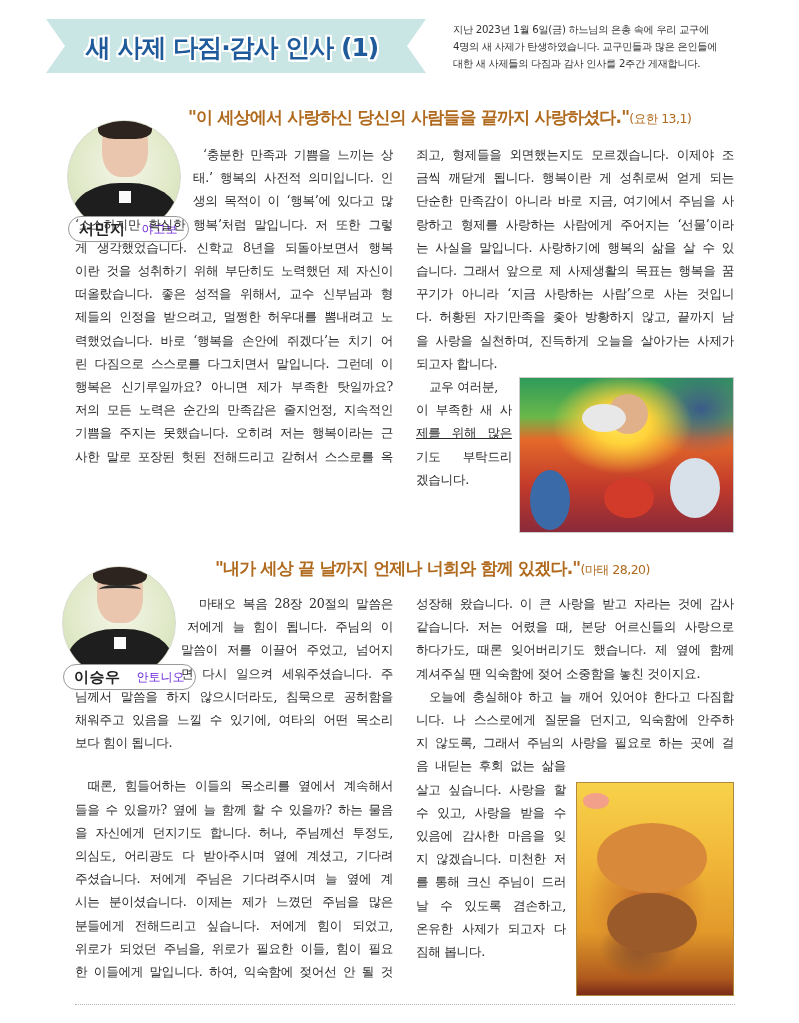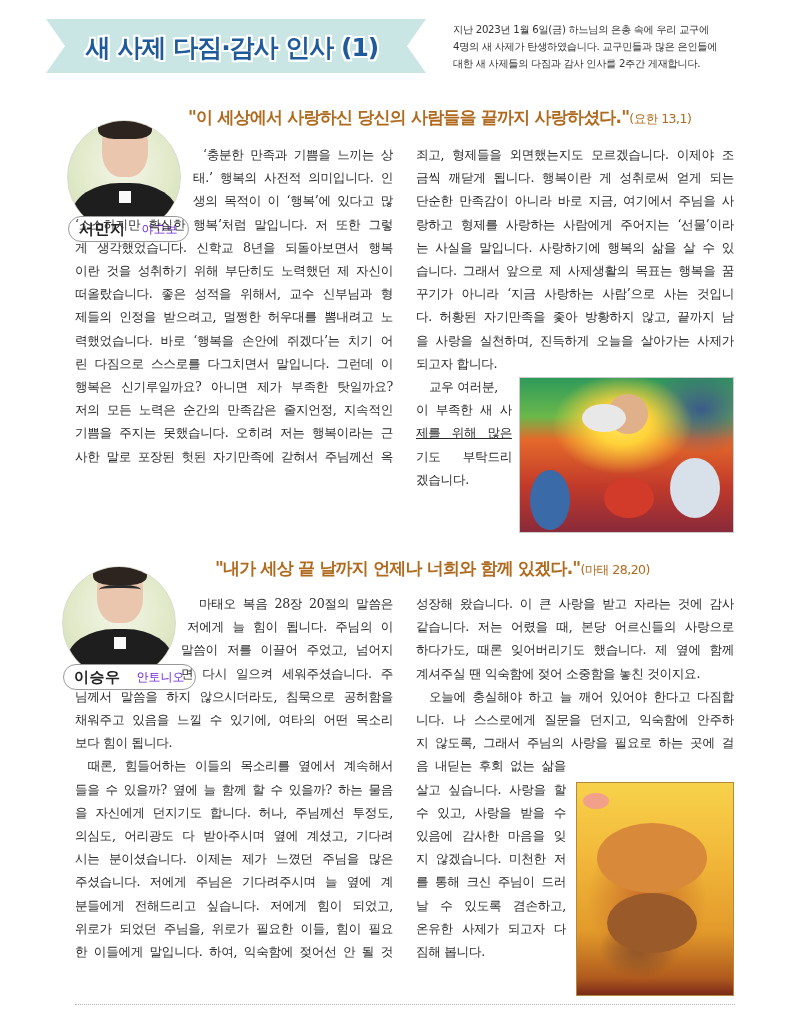--- a/index.html
+++ b/index.html
@@ -148,21 +148,21 @@
   <span class="ln">‘소소하지만 확실한 행복’처럼 말입니다. 저 또한 그렇</span>
   <span class="ln">게 생각했었습니다. 신학교 8년을 되돌아보면서 행복</span>
   <span class="ln">이란 것을 성취하기 위해 부단히도 노력했던 제 자신이</span>
   <span class="ln">떠올랐습니다. 좋은 성적을 위해서, 교수 신부님과 형</span>
   <span class="ln">제들의 인정을 받으려고, 멀쩡한 허우대를 뽐내려고 노</span>
   <span class="ln">력했었습니다. 바로 ‘행복을 손안에 쥐겠다’는 치기 어</span>
   <span class="ln">린 다짐으로 스스로를 다그치면서 말입니다. 그런데 이</span>
   <span class="ln">행복은 신기루일까요? 아니면 제가 부족한 탓일까요?</span>
   <span class="ln">저의 모든 노력은 순간의 만족감은 줄지언정, 지속적인</span>
   <span class="ln">기쁨을 주지는 못했습니다. 오히려 저는 행복이라는 근</span>
-  <span class="ln">사한 말로 포장된 헛된 자기만족에 갇혀서 주님께선 옥</span>
+  <span class="ln">사한 말로 포장된 헛된 전해드리고 갇혀서 스스로를 옥</span>
 </div>
 
 <div class="text s1-right">
   <span class="ln">죄고, 형제들을 외면했는지도 모르겠습니다. 이제야 조</span>
   <span class="ln">금씩 깨닫게 됩니다. 행복이란 게 성취로써 얻게 되는</span>
   <span class="ln">단순한 만족감이 아니라 바로 지금, 여기에서 주님을 사</span>
   <span class="ln">랑하고 형제를 사랑하는 사람에게 주어지는 ‘선물’이라</span>
   <span class="ln">는 사실을 말입니다. 사랑하기에 행복의 삶을 살 수 있</span>
   <span class="ln">습니다. 그래서 앞으로 제 사제생활의 목표는 행복을 꿈</span>
   <span class="ln">꾸기가 아니라 ‘지금 사랑하는 사람’으로 사는 것입니</span>
@@ -201,26 +201,26 @@
 </div>
 
 <div class="text s2-left">
   <span class="ln" style="padding-left:124px;">마태오 복음 28장 20절의 말씀은</span>
   <span class="ln" style="padding-left:112px;">저에게 늘 힘이 됩니다. 주님의 이</span>
   <span class="ln" style="padding-left:106px;">말씀이 저를 이끌어 주었고, 넘어지</span>
   <span class="ln" style="padding-left:106px;">면 다시 일으켜 세워주셨습니다. 주</span>
   <span class="ln">님께서 말씀을 하지 않으시더라도, 침묵으로 공허함을</span>
   <span class="ln">채워주고 있음을 느낄 수 있기에, 여타의 어떤 목소리</span>
   <span class="ln last">보다 힘이 됩니다.</span>
-  <span class="ln" style="padding-left:13px;">때론, 힘들어하는 이들의 목소리를 옆에서 계속해서</span>
+  <span class="ln" style="padding-left:13px;margin-top:20px;">때론, 힘들어하는 이들의 목소리를 옆에서 계속해서</span>
   <span class="ln">들을 수 있을까? 옆에 늘 함께 할 수 있을까? 하는 물음</span>
   <span class="ln">을 자신에게 던지기도 합니다. 허나, 주님께선 투정도,</span>
   <span class="ln">의심도, 어리광도 다 받아주시며 옆에 계셨고, 기다려</span>
+  <span class="ln">주셨습니다. 저에게 주님은 기다려주시며 늘 옆에 계</span>
   <span class="ln">시는 분이셨습니다. 이제는 제가 느꼈던 주님을 많은</span>
-  <span class="ln">주셨습니다. 저에게 주님은 기다려주시며 늘 옆에 계</span>
   <span class="ln">분들에게 전해드리고 싶습니다. 저에게 힘이 되었고,</span>
   <span class="ln">위로가 되었던 주님을, 위로가 필요한 이들, 힘이 필요</span>
   <span class="ln">한 이들에게 말입니다. 하여, 익숙함에 젖어선 안 될 것</span>
 </div>
 
 <div class="text s2-right">
   <span class="ln">성장해 왔습니다. 이 큰 사랑을 받고 자라는 것에 감사</span>
   <span class="ln">같습니다. 저는 어렸을 때, 본당 어르신들의 사랑으로</span>
   <span class="ln">하다가도, 때론 잊어버리기도 했습니다. 제 옆에 함께</span>
   <span class="ln last">계셔주실 땐 익숙함에 젖어 소중함을 놓친 것이지요.</span>

